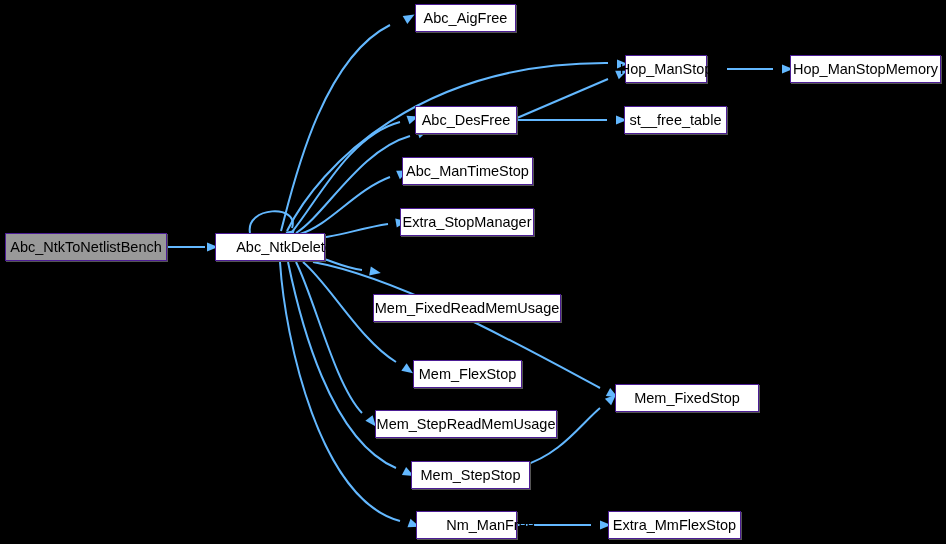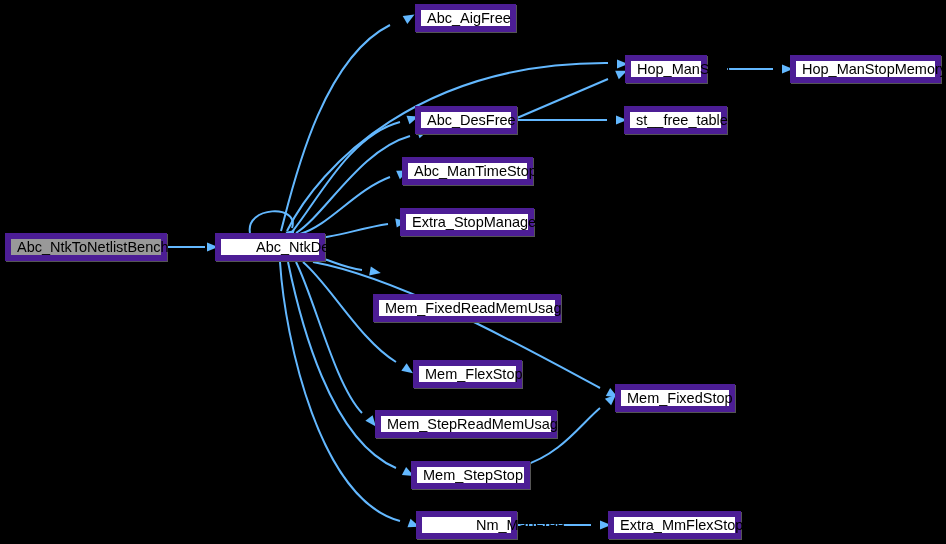--- a/index.html
+++ b/index.html
@@ -1,20 +1,20 @@
 <!DOCTYPE html>
 <html><head>
 <meta charset="utf-8">
 <style>
   html,body{margin:0;padding:0;background:#000;}
   #canvas{position:relative;width:946px;height:544px;background:#000;overflow:hidden;
           font-family:"Liberation Sans","DejaVu Sans",sans-serif;}
   svg#edges{position:absolute;left:0;top:0;width:946px;height:544px;}
-  .node{position:absolute;box-sizing:border-box;background:#fff;border:6px solid #4c1d95;
-        display:flex;align-items:center;height:28px;
+  .node{position:absolute;box-sizing:border-box;background:#fff;border:1px solid #4c1d95;
+        display:flex;align-items:center;justify-content:center;height:28px;
         color:#000;font-size:14.5px;line-height:1;white-space:nowrap;
         box-shadow:1px 1px 0 0 #555;}
   .node.current{background:#999999;}
   .node span{display:block;padding:0 6px;}
 </style>
 </head>
 <body>
 
 <div id="canvas">
   <svg id="edges" xmlns="http://www.w3.org/2000/svg">
@@ -84,21 +84,21 @@
       </div>
       <div class="node" style="left: 400px; top: 208px; width: 134px;">
         <span>Extra_StopManager</span>
       </div>
       <div class="node" style="left: 373px; top: 258px; width: 188px; margin-top: 36px;">
         <span>Mem_FixedReadMemUsage</span>
       </div>
       <div class="node" style="left: 413px; top: 360px; width: 109px;">
         <span>Mem_FlexStop</span>
       </div>
-      <div class="node" style="left: 615px; top: 384px; width: 120px;">
+      <div class="node" style="left: 615px; top: 384px; width: 144px;">
         <span>Mem_FixedStop</span>
       </div>
       <div class="node" style="left: 375px; top: 410px; width: 182px;">
         <span>Mem_StepReadMemUsage</span>
       </div>
       <div class="node" style="left: 411px; top: 461px; width: 119px;">
         <span>Mem_StepStop</span>
       </div>
       <div class="node" style="left: 416px; top: 511px; width: 101px; padding-left: 48px;">
         <span>Nm_ManFree</span>

